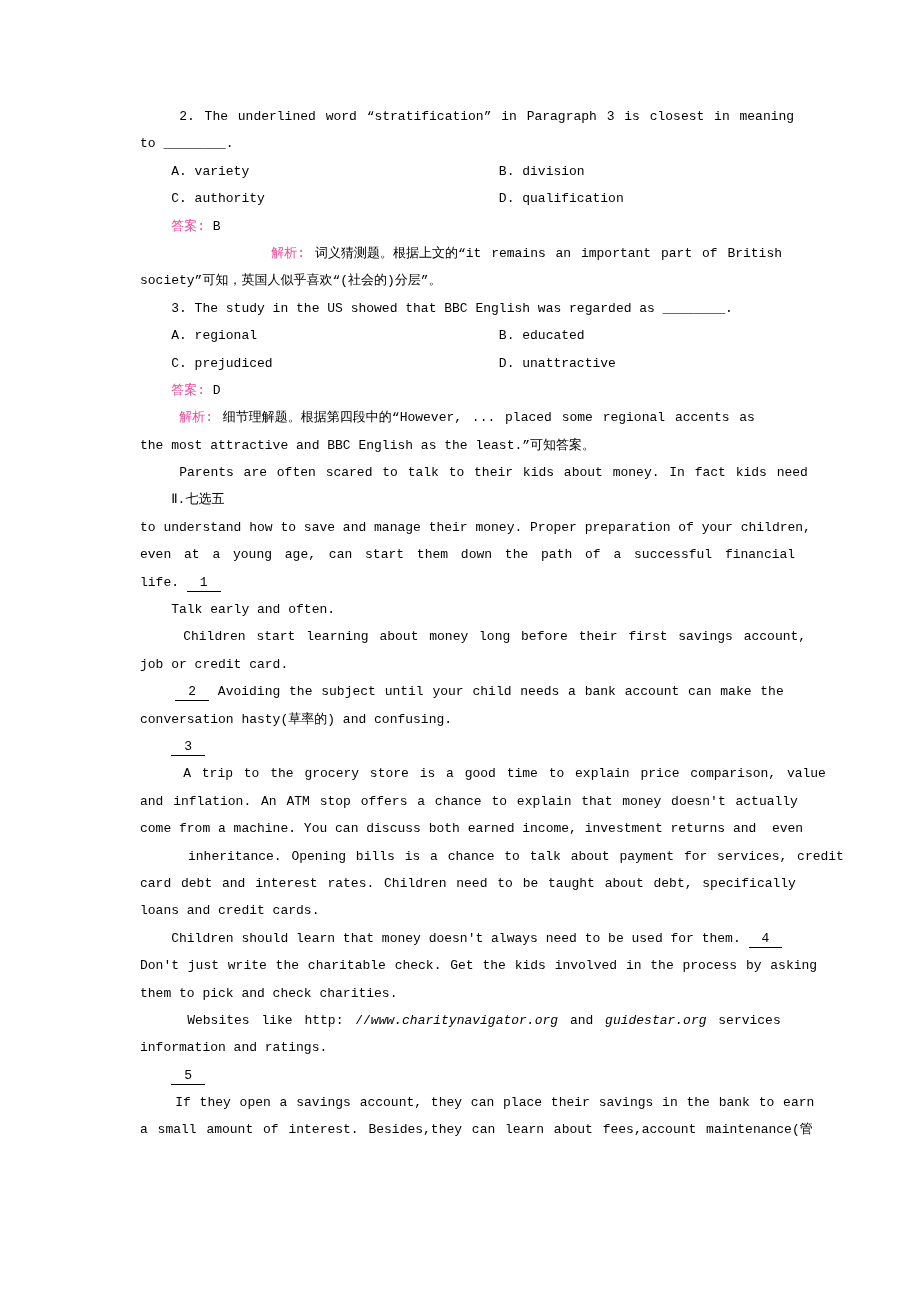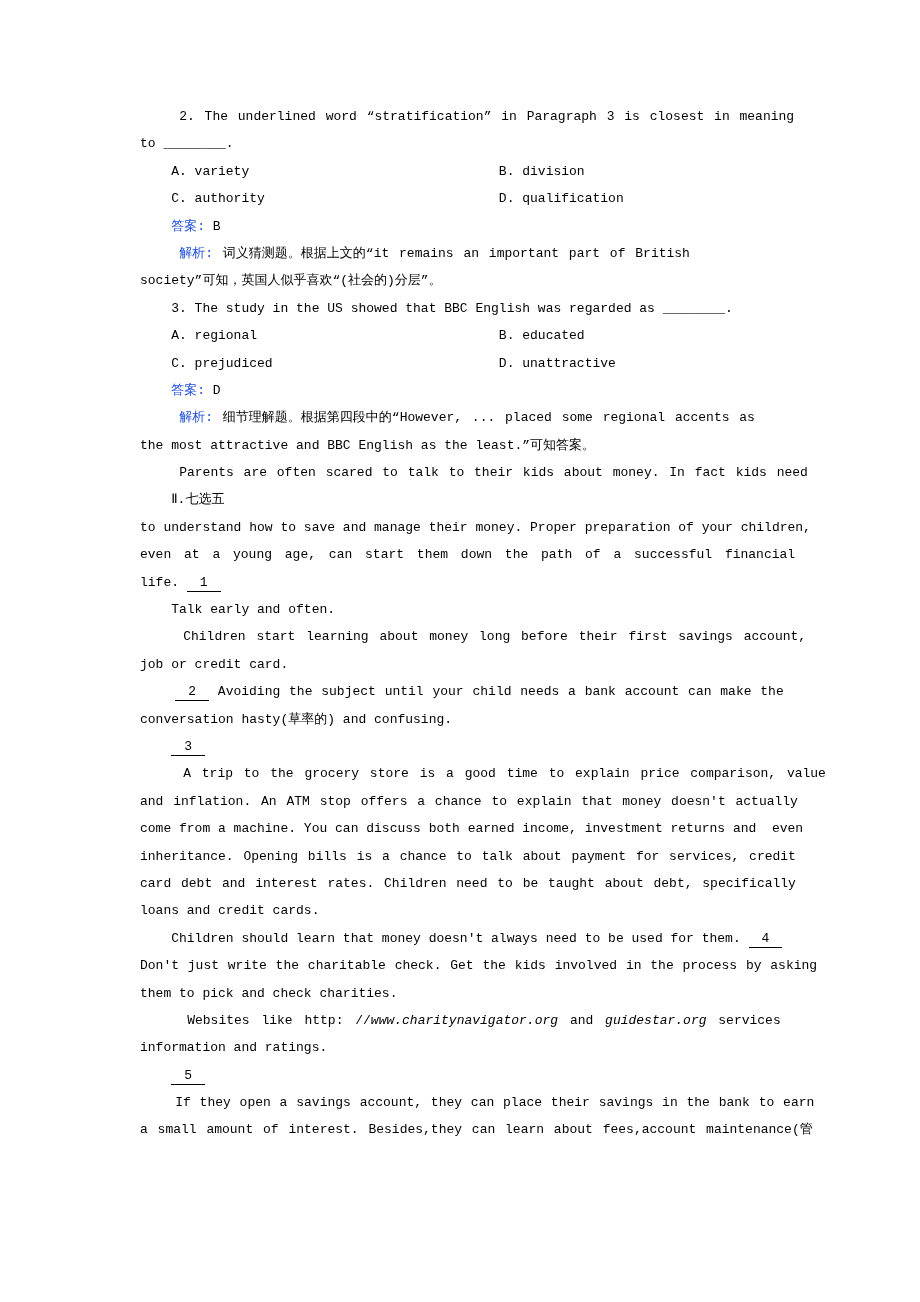--- a/index.html
+++ b/index.html
@@ -20,21 +20,21 @@
     width: 812px;
     height: 1302px;
     padding: 103px 30px 0 140px;
   }
   .line {
     white-space: pre;
     line-height: 27.4px;
     height: 27.4px;
   }
   .blue {
-    color: #1d4ed8;
+    color: #ec4899;
   }
   .italic {
     font-style: italic;
   }
   .blank {
     display: inline-block;
     line-height: 16px;
     padding: 0 13px;
     border-bottom: 1px solid #000000;
   }
@@ -42,21 +42,21 @@
 </head>
 <body>
 
 <div class="doc">
   <div>
       <div class="line" style="word-spacing: 2px;"><span>    2. The underlined word “stratification” in Paragraph 3 is closest in meaning</span></div>
       <div class="line"><span>to ________.</span></div>
       <div class="line"><span>    A. variety                                B. division</span></div>
       <div class="line"><span>    C. authority                              D. qualification</span></div>
       <div class="line"><span>    </span><span class="blue">答案:</span><span> B</span></div>
-      <div class="line" style="word-spacing: 2px;"><span>    </span><span class="blue">解析:</span><span> 词义猜测题。根据上文的“it remains an important part of British</span></div>
+      <div class="line" style="word-spacing: 2px; text-align: right;"><span>    </span><span class="blue">解析:</span><span> 词义猜测题。根据上文的“it remains an important part of British</span></div>
       <div class="line"><span>society”可知，英国人似乎喜欢“(社会的)分层”。</span></div>
       <div class="line"><span>    3. The study in the US showed that BBC English was regarded as ________.</span></div>
       <div class="line"><span>    A. regional                               B. educated</span></div>
       <div class="line"><span>    C. prejudiced                             D. unattractive</span></div>
       <div class="line"><span>    </span><span class="blue">答案:</span><span> D</span></div>
       <div class="line" style="word-spacing: 2px;"><span>    </span><span class="blue">解析:</span><span> 细节理解题。根据第四段中的“However, ... placed some regional accents as</span></div>
       <div class="line"><span>the most attractive and BBC English as the least.”可知答案。</span></div>
       <div class="line" style="word-spacing: 2px;"><span>    Parents are often scared to talk to their kids about money. In fact kids need</span></div>
       <div class="line"><span>    Ⅱ.七选五</span></div>
       <div class="line"><span>to understand how to save and manage their money. Proper preparation of your children,</span></div>
@@ -64,21 +64,21 @@
       <div class="line"><span>life. </span><span class="blank">1</span></div>
       <div class="line"><span>    Talk early and often.</span></div>
       <div class="line" style="word-spacing: 3px;"><span>    Children start learning about money long before their first savings account,</span></div>
       <div class="line"><span>job or credit card.</span></div>
       <div class="line" style="word-spacing: 1px; text-align: right;"><span>    </span><span class="blank">2</span><span> Avoiding the subject until your child needs a bank account can make the</span></div>
       <div class="line"><span>conversation hasty(草率的) and confusing.</span></div>
       <div class="line"><span>    </span><span class="blank">3</span></div>
       <div class="line" style="word-spacing: 3px;"><span>    A trip to the grocery store is a good time to explain price comparison, value</span></div>
       <div class="line" style="word-spacing: 2px;"><span>and inflation. An ATM stop offers a chance to explain that money doesn't actually</span></div>
       <div class="line"><span>come from a machine. You can discuss both earned income, investment returns and  even</span></div>
-      <div class="line" style="word-spacing: 2px;"><span>inheritance. Opening bills is a chance to talk about payment for services, credit</span></div>
+      <div class="line" style="word-spacing: 2px; margin-left: 48px;"><span>inheritance. Opening bills is a chance to talk about payment for services, credit</span></div>
       <div class="line" style="word-spacing: 2px;"><span>card debt and interest rates. Children need to be taught about debt, specifically</span></div>
       <div class="line"><span>loans and credit cards.</span></div>
       <div class="line"><span>    Children should learn that money doesn't always need to be used for them. </span><span class="blank">4</span></div>
       <div class="line" style="word-spacing: 1px;"><span>Don't just write the charitable check. Get the kids involved in the process by asking</span></div>
       <div class="line"><span>them to pick and check charities.</span></div>
       <div class="line" style="word-spacing: 4px;"><span>    Websites like http: //</span><span class="italic">www.charitynavigator.org</span><span> and </span><span class="italic">guidestar.org</span><span> services</span></div>
       <div class="line"><span>information and ratings.</span></div>
       <div class="line"><span>    </span><span class="blank">5</span></div>
       <div class="line" style="word-spacing: 1px;"><span>    If they open a savings account, they can place their savings in the bank to earn</span></div>
       <div class="line" style="word-spacing: 2px;"><span>a small amount of interest. Besides,they can learn about fees,account maintenance(管</span></div>

